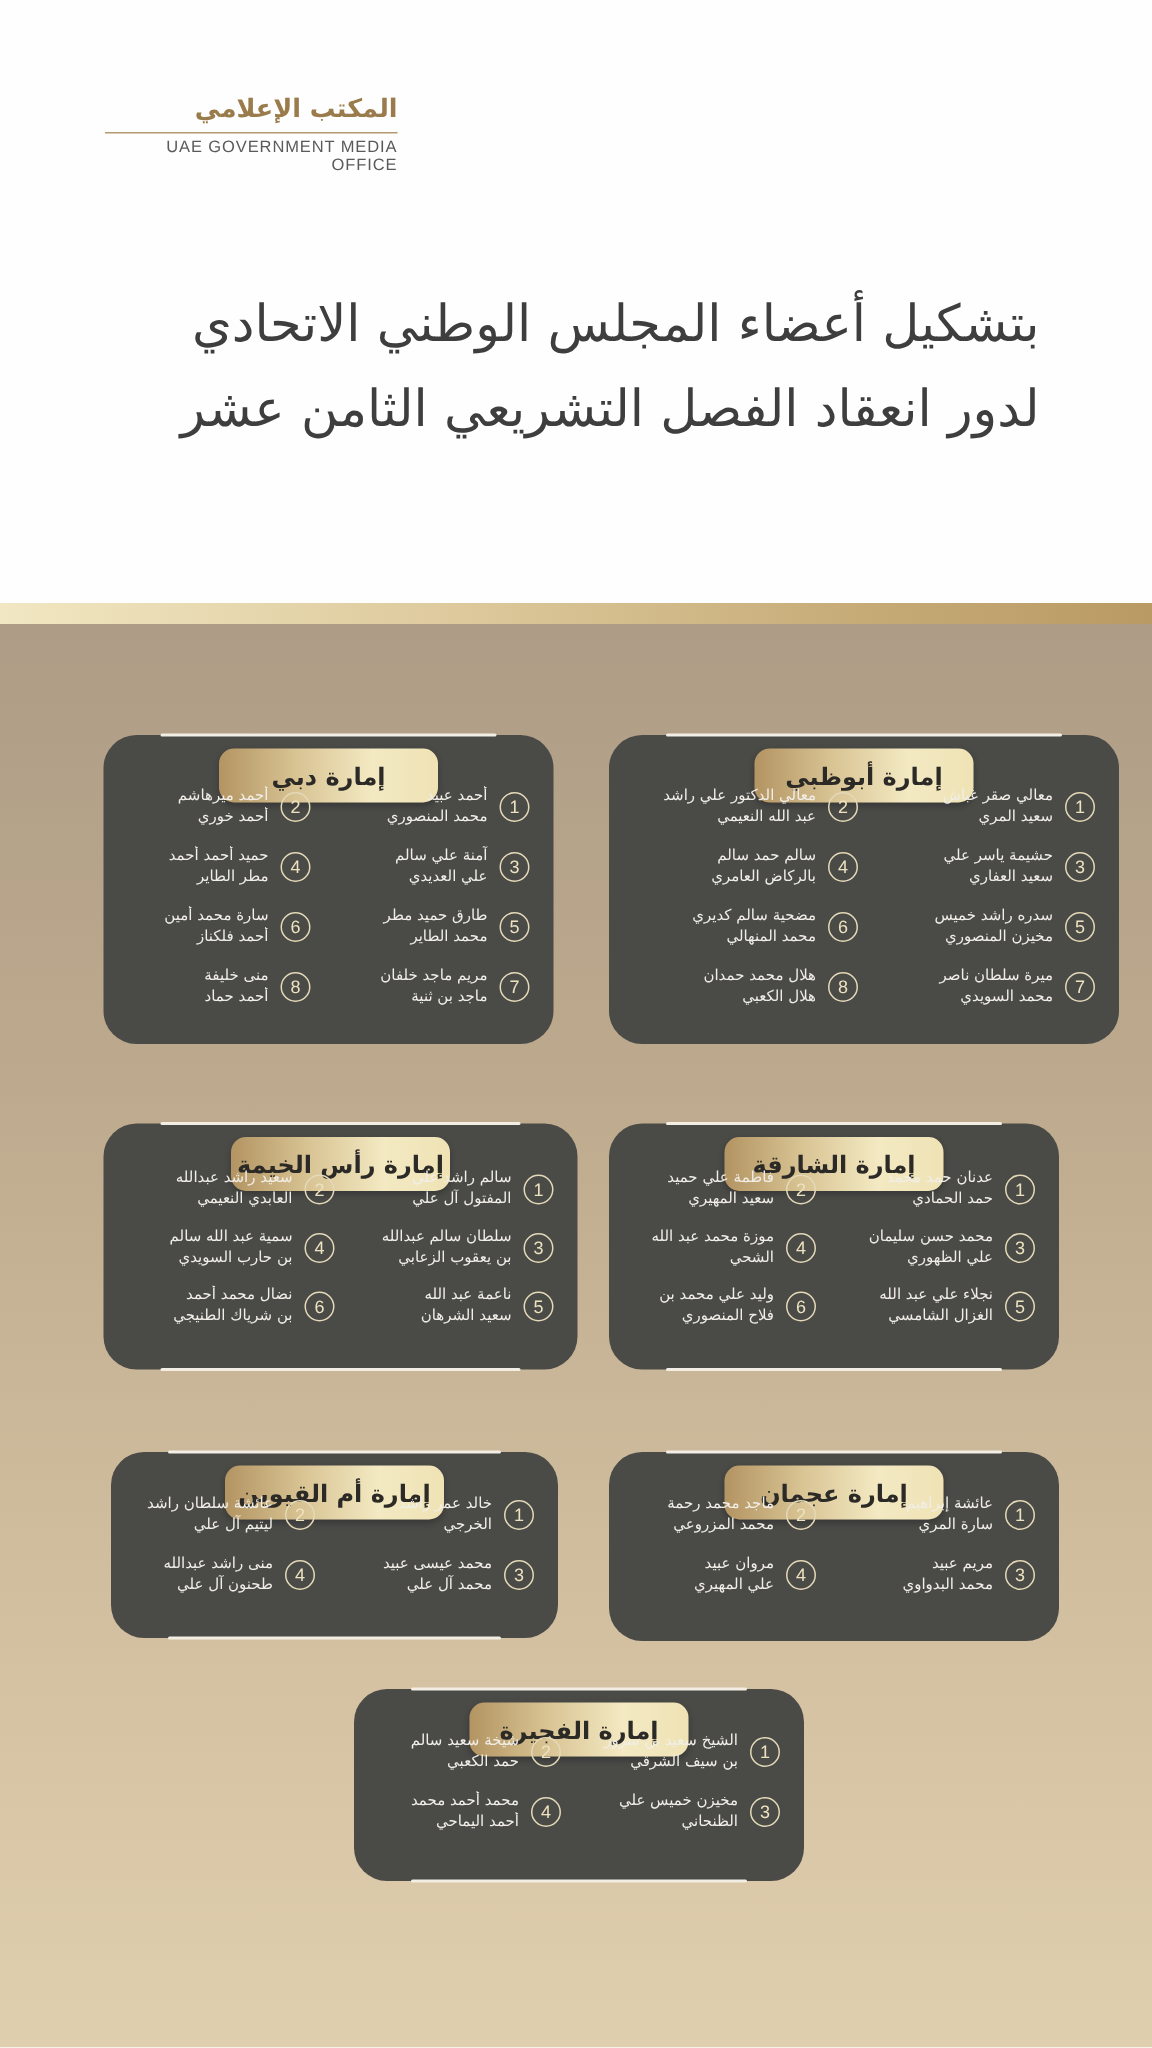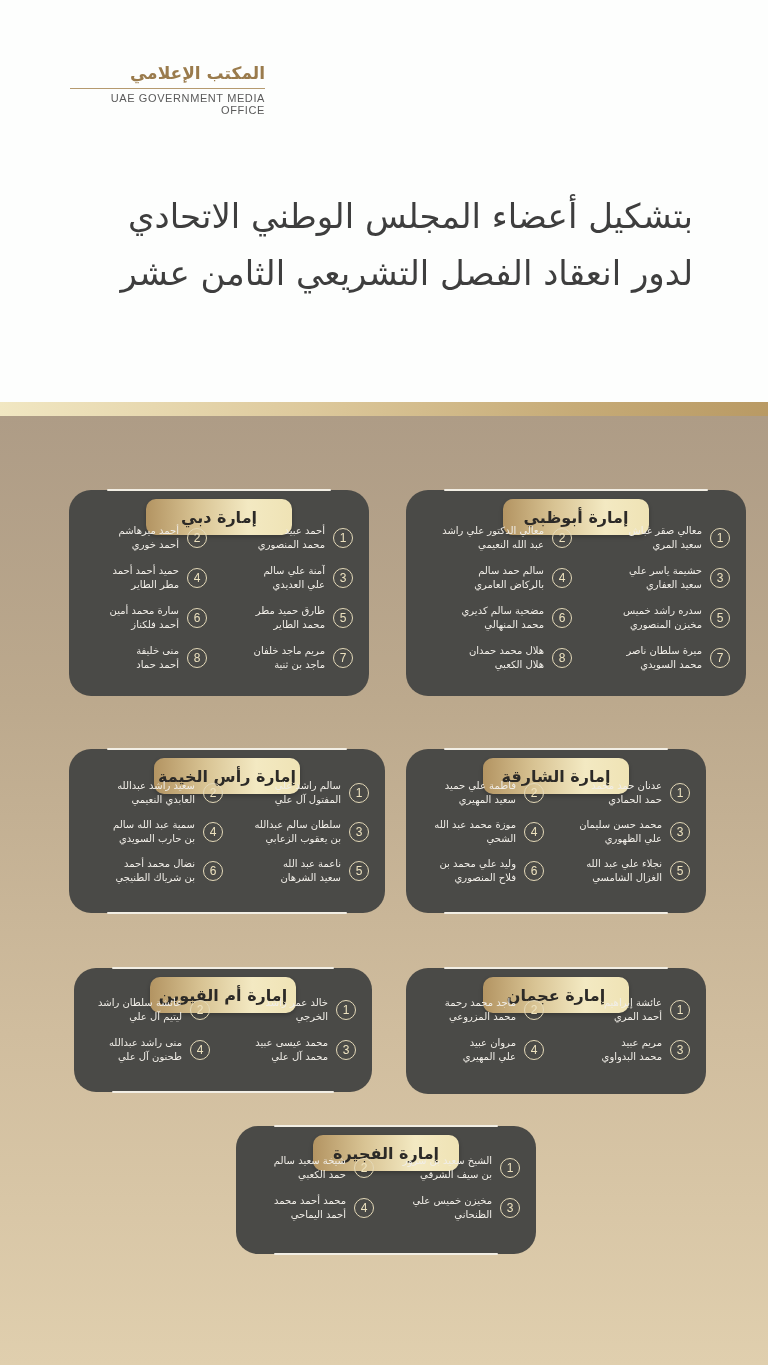--- a/index.html
+++ b/index.html
@@ -350,21 +350,21 @@
   <div class="card" style="left:406px; top:552px; width:300px; height:126px;">
     <div class="topline"></div>
     <div class="pill">
         <span>إمارة عجمان</span>
       </div>
     <div class="grid" style="top:26px; row-gap:8px;">
       <div class="member">
           <span class="num">1</span>
           <div class="name">
             <div>عائشة إبراهيم</div>
-            <div>أحمد المري</div>
+            <div>سارة المري</div>
           </div>
         </div>
       <div class="member">
           <span class="num">2</span>
           <div class="name">
             <div>ماجد محمد رحمة</div>
             <div>محمد المزروعي</div>
           </div>
         </div>
       <div class="member">

